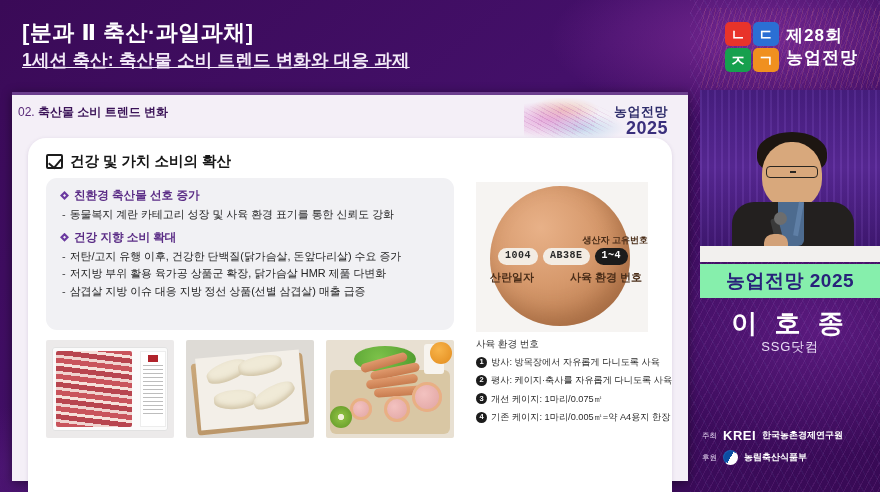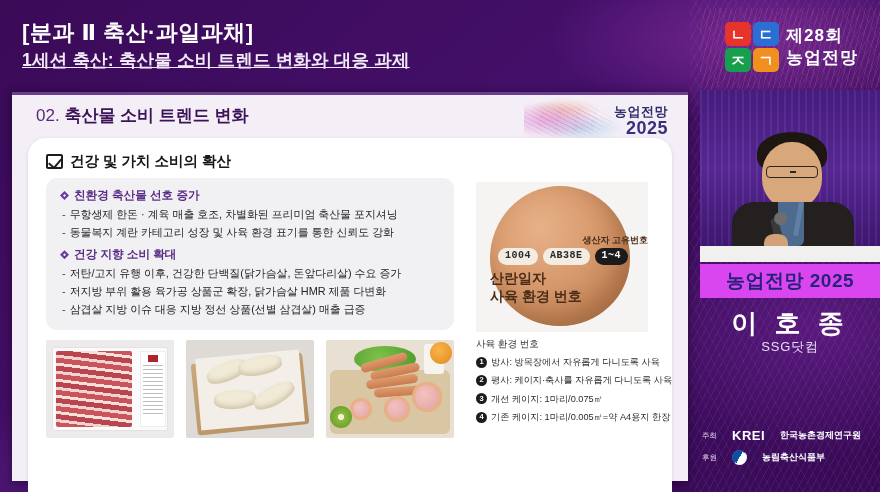--- a/index.html
+++ b/index.html
@@ -66,22 +66,22 @@
   }
 
   
   .slide {
     position: absolute; left: 12px; top: 92px; width: 676px; height: 389px;
     background: #f4eff7;
     box-shadow: 0 2px 10px rgba(0,0,0,.45);
   }
   .slide-top-rule { position: absolute; left: 0; top: 0; width: 100%; height: 3px; background: #6c3f8e; }
   .slide-title {
-    position: absolute; left: 24px; top: 12px;
-    font-size: 17px; font-weight: bold; color: #3b1358; white-space: nowrap;
+    position: absolute; left: 6px; top: 12px;
+    font-size: 12px; font-weight: bold; color: #3b1358; white-space: nowrap;
   }
   .slide-title .num { color: #5a2a7a; font-weight: normal; }
   .slide-logo {
     position: absolute; right: 14px; top: 6px; width: 150px; height: 46px;
     overflow: hidden;
   }
   .slide-logo .ribbon {
     position: absolute; inset: 0;
     background:
       radial-gradient(ellipse 70px 26px at 24px 22px, rgba(220,120,200,.55), rgba(255,255,255,0) 72%),
@@ -177,21 +177,21 @@
   .pill {
     border-radius: 10px; padding: 2px 7px; font-size: 10px; font-weight: bold;
     font-family: "Liberation Mono", "DejaVu Sans Mono", monospace; letter-spacing: .5px;
     line-height: 1.25;
   }
   .pill.l { background: #f3ece3; color: #2a2a2a; }
   .pill.d { background: #1b1b1b; color: #ffffff; }
   .egg-lbl-row {
     position: absolute; left: 14px; right: 6px; top: 88px;
     display: flex; justify-content: space-between;
-    font-size: 14px; font-weight: bold; color: #4a2d18; flex-direction: column;
+    font-size: 11px; font-weight: bold; color: #4a2d18;
   }
   .legend { position: absolute; left: 8px; top: 160px; width: 180px; }
   .legend-title { font-size: 9.6px; color: #333; margin-bottom: 5px; }
   .legend-row {
     display: flex; align-items: flex-start; gap: 4px;
     font-size: 9.2px; color: #2a2a2a; line-height: 1.35; margin-bottom: 6px;
     white-space: nowrap;
   }
   .lnum {
     width: 11px; height: 11px; border-radius: 50%; background: #1c1c1c; color: #fff;
@@ -331,38 +331,38 @@
     position: absolute; left: 64px; top: 144px; width: 24px; height: 22px;
     background: #d2a178; border-radius: 40%;
   }
   .podium {
     position: absolute; left: 0; bottom: 0; width: 100%; height: 16px;
     background: #f2f0ee;
   }
 
   .ap-banner {
     position: absolute; left: 700px; top: 264px; width: 180px; height: 34px;
-    background: #d946ef;
+    background: #86efac;
     display: flex; align-items: center; justify-content: center;
   }
   .ap-banner span {
     font-size: 19px; font-weight: bold; color: #28227a; letter-spacing: .5px; white-space: nowrap;
   }
   .sp-name {
     position: absolute; left: 700px; top: 306px; width: 180px; text-align: center;
     font-size: 26px; font-weight: bold; color: #ffffff; letter-spacing: 5px;
   }
   .sp-org {
     position: absolute; left: 700px; top: 338px; width: 180px; text-align: center;
     font-size: 13px; color: #e9dcf4; letter-spacing: .8px;
   }
 
   
   .sponsors { position: absolute; left: 702px; top: 428px; width: 176px; }
-  .sp-row { display: flex; align-items: center; gap: 15px; margin-bottom: 7px; }
+  .sp-row { display: flex; align-items: center; gap: 6px; margin-bottom: 7px; }
   .sp-tag { font-size: 7.5px; color: #e6d8f2; flex: 0 0 auto; }
   .krei {
     font-size: 13px; font-weight: bold; color: #ffffff; letter-spacing: .5px;
     font-family: "Liberation Sans", sans-serif;
   }
   .krei-kr { font-size: 9px; font-weight: bold; color: #ffffff; white-space: nowrap; }
   .taegeuk {
     width: 15px; height: 15px; border-radius: 50%; flex: 0 0 auto;
     background: linear-gradient(135deg, #1a5fb4 0 50%, #ffffff 50% 100%);
     position: relative; overflow: hidden;
@@ -422,23 +422,20 @@
         <span class="chk"></span>
         <span class="card-head-label">건강 및 가치 소비의 확산</span>
       </div>
 
       <div class="bullets">
 
         <div class="bgroup">
           <div class="bgroup-title">
             <span class="diamond"></span>
             <span>친환경 축산물 선호 증가</span>
-          </div>
-          <div class="bitem">
-            <span class="dash">-</span><span>무항생제 한돈 · 계육 매출 호조, 차별화된 프리미엄 축산물 포지셔닝</span>
           </div>
           <div class="bitem">
             <span class="dash">-</span><span>동물복지 계란 카테고리 성장 및 사육 환경 표기를 통한 신뢰도 강화</span>
           </div>
         </div>
 
         <div class="bgroup">
           <div class="bgroup-title">
             <span class="diamond"></span>
             <span>건강 지향 소비 확대</span>

